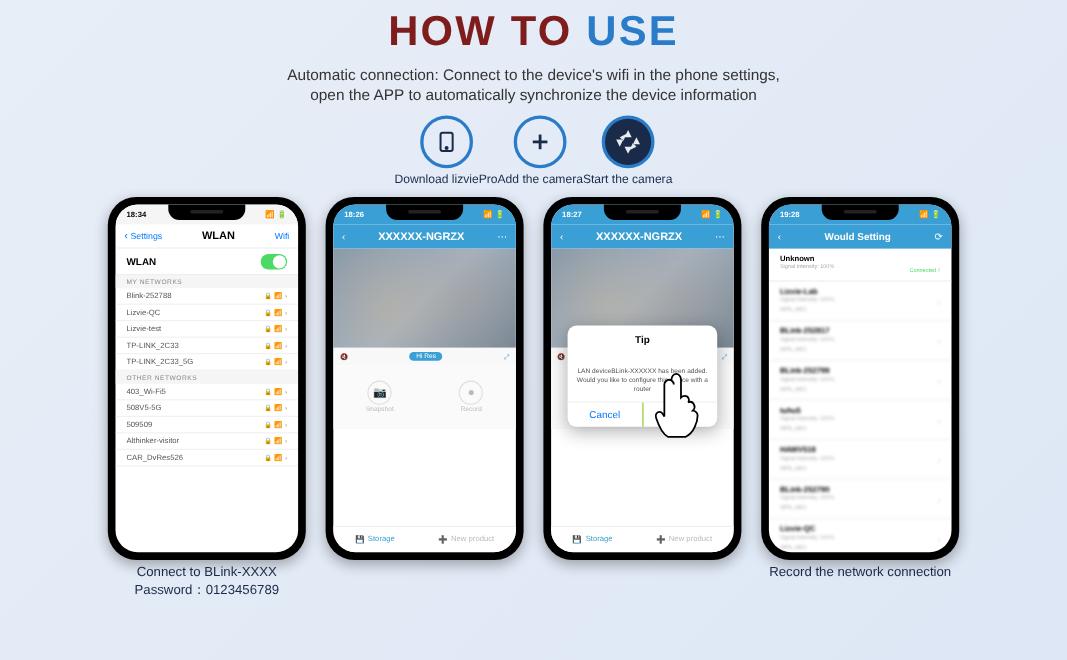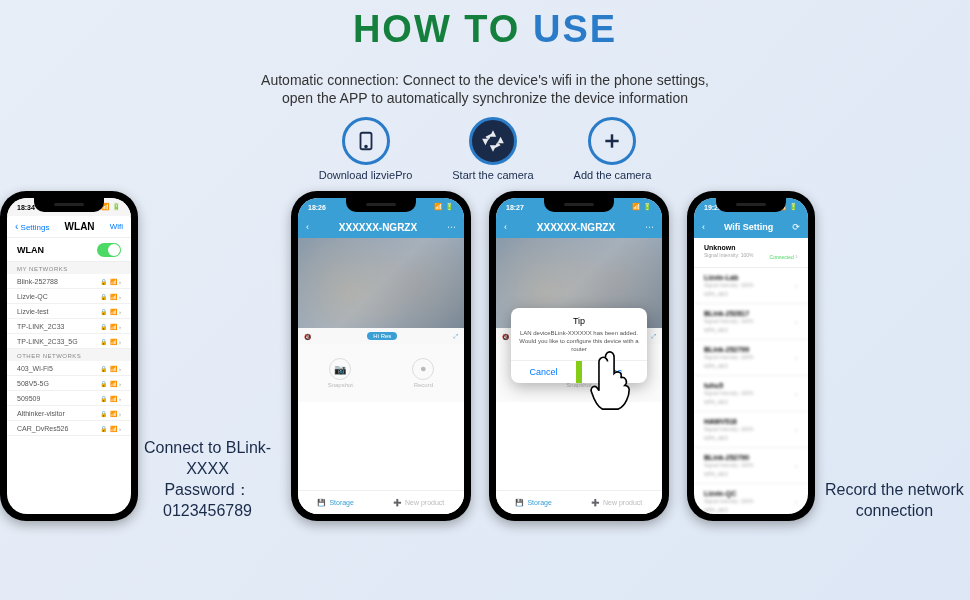--- a/index.html
+++ b/index.html
@@ -1,62 +1,62 @@
 <!DOCTYPE html>
 <html><head>
 <meta charset="utf-8">
 <style>
 *{box-sizing:border-box;margin:0;padding:0}
 body{width:970px;height:600px;background:linear-gradient(135deg,#e8eef7 0%,#dde7f5 100%);font-family:Arial,sans-serif;overflow:hidden;position:relative}
 .title{text-align:center;margin-top:8px;font-size:38px;font-weight:900;letter-spacing:2px}
-.title .t1{color:#15803d}
+.title .t1{color:#7f1d1d}
 .title .t2{color:#2a7cc9}
-.subtitle{text-align:center;color:#333;font-size:14px;margin-top:20px;line-height:1.3}
-.icon-row{display:flex;justify-content:center;gap:40px;margin-top:10px}
+.subtitle{text-align:center;color:#333;font-size:14px;margin-top:8px;line-height:1.3}
+.icon-row{display:flex;justify-content:center;margin-top:10px}
 .icon-item{display:flex;flex-direction:column;align-items:center;gap:4px}
 .icon-circle{width:48px;height:48px;border:3px solid #2a7cc9;border-radius:50%;display:flex;align-items:center;justify-content:center;color:#1a2b4a}
 .icon-label{font-size:11px;color:#1a2b4a;font-weight:500}
 .phones{display:flex;justify-content:center;gap:18px;margin-top:10px}
-.phone-wrap{display:flex;flex-direction:row;align-items:flex-end;gap:4px}
+.phone-wrap{display:flex;flex-direction:column;align-items:center;gap:4px}
 .phone{width:180px;height:330px;background:#000;border-radius:26px;padding:7px;position:relative;box-shadow:0 4px 12px rgba(0,0,0,0.3)}
 .notch{position:absolute;top:7px;left:50%;transform:translateX(-50%);width:70px;height:14px;background:#000;border-radius:0 0 10px 10px;z-index:10}
 .notch::after{content:'';position:absolute;top:5px;left:50%;transform:translateX(-50%);width:30px;height:3px;background:#222;border-radius:2px}
 .screen{width:100%;height:100%;background:#fff;border-radius:20px;overflow:hidden;position:relative}
 .status-bar{height:18px;background:#f5f5f5;display:flex;align-items:center;justify-content:space-between;padding:0 10px;font-size:7px;font-weight:700;color:#000}
 .status-bar.blue{background:#3a9fd4;color:#fff}
 .nav-bar{height:22px;display:flex;align-items:center;justify-content:space-between;padding:0 8px;border-bottom:1px solid #eee;font-size:9px}
 .nav-bar.blue{background:#3a9fd4;color:#fff;border:none}
 .nav-title{font-weight:700;color:#000;font-size:10px}
 .blue .nav-title{color:#fff}
 .nav-link{color:#007aff;font-size:8px}
 .wlan-toggle{height:24px;display:flex;align-items:center;justify-content:space-between;padding:0 10px;font-size:9px;font-weight:600;border-bottom:1px solid #eee}
 .toggle{width:24px;height:14px;background:#4cd964;border-radius:7px;position:relative}
 .toggle::after{content:'';position:absolute;right:1px;top:1px;width:12px;height:12px;background:#fff;border-radius:50%}
 .connected-row{height:20px;display:flex;align-items:center;justify-content:space-between;padding:0 10px;font-size:8px}
 .check{color:#007aff;margin-right:4px}
 .section-hdr{font-size:6px;color:#888;padding:4px 10px 2px;background:#f5f5f5;letter-spacing:0.5px}
 .wifi-row{height:15px;display:flex;align-items:center;justify-content:space-between;padding:0 10px;font-size:7px;color:#555;border-bottom:1px solid #f0f0f0}
 .wifi-icons{display:flex;gap:2px;align-items:center;color:#888;font-size:6px}
-.caption{font-size:16px;color:#1a2b4a;text-align:center;line-height:1.3}
+.caption{font-size:12px;color:#1a2b4a;text-align:center;line-height:1.3}
 .cam-img{width:100%;height:90px;background:linear-gradient(135deg,#8b9aa8 0%,#a5b2c0 50%,#7a8895 100%);position:relative;overflow:hidden}
 .cam-img::before{content:'';position:absolute;inset:0;background:radial-gradient(circle at 30% 60%,rgba(200,180,150,0.4),transparent 50%),radial-gradient(circle at 70% 50%,rgba(180,160,140,0.3),transparent 50%)}
 .cam-bar{height:16px;background:#f8f8f8;display:flex;align-items:center;justify-content:space-between;padding:0 6px;font-size:6px;color:#3a9fd4}
 .pill{background:#3a9fd4;color:#fff;padding:1px 6px;border-radius:6px;font-size:6px}
 .cam-btns{display:flex;justify-content:space-around;padding:14px 0;background:#fafafa}
 .cam-btn{display:flex;flex-direction:column;align-items:center;gap:2px;color:#bbb;font-size:6px}
 .cam-circ{width:22px;height:22px;border:1.5px solid #ddd;border-radius:50%;display:flex;align-items:center;justify-content:center;font-size:10px}
 .bottom-tabs{position:absolute;bottom:0;left:0;right:0;height:24px;border-top:1px solid #eee;display:flex;align-items:center;justify-content:space-around;font-size:7px;background:#fff}
 .tab{display:flex;align-items:center;gap:3px;color:#3a9fd4}
 .tab.off{color:#bbb}
 .dialog{position:absolute;top:110px;left:15px;right:15px;background:#fff;border-radius:8px;box-shadow:0 4px 16px rgba(0,0,0,0.3);padding:8px;z-index:5}
-.dialog-title{font-size:9px;font-weight:400;text-align:center;margin-bottom:4px}
+.dialog-title{font-size:9px;font-weight:700;text-align:center;margin-bottom:21px}
 .dialog-msg{font-size:6px;color:#555;text-align:center;line-height:1.3;margin-bottom:6px}
 .dialog-btns{display:flex;border-top:1px solid #eee;margin:0 -8px -8px}
 .dialog-btn{flex:1;text-align:center;padding:6px;font-size:9px;color:#007aff}
-.dialog-btn:first-child{border-right:6px solid #84cc16}
+.dialog-btn:first-child{border-right:1px solid #84cc16}
 .hand{position:absolute;top:150px;left:90px;z-index:6;pointer-events:none}
 .wifi-setting-hdr{height:22px;background:#3a9fd4;color:#fff;display:flex;align-items:center;justify-content:space-between;padding:0 8px;font-size:9px}
 .ws-row{padding:6px 10px;border-bottom:1px solid #eee;font-size:7px}
 .ws-name{font-weight:600;color:#000;margin-bottom:1px}
 .ws-sub{font-size:5px;color:#aaa;display:flex;justify-content:space-between}
 .ws-sub2{font-size:5px;color:#aaa}
 .blur{filter:blur(1.5px)}
 .connected-txt{color:#4cd964;font-size:5px}
 .chev{color:#ccc;font-size:8px}
 .lock-wifi{display:flex;gap:2px;align-items:center;font-size:7px;color:#aaa}
@@ -74,35 +74,35 @@
   <div class="icon-item">
     <div class="icon-circle">
       <svg width="22" height="22" viewBox="0 0 24 24" fill="none" stroke="#1a2b4a" stroke-width="2">
           <rect x="6" y="3" width="12" height="18" rx="2"></rect>
           <circle cx="12" cy="18" r="1" fill="#1a2b4a"></circle>
         </svg>
     </div>
     <div class="icon-label">Download lizviePro</div>
   </div>
   <div class="icon-item">
-    <div class="icon-circle" style="background:#1a2b4a">
-      <svg width="26" height="26" viewBox="0 0 24 24" fill="#fff">
-          <path d="M12 2l3 6h-6zM19 8l-3 6h6zM19 16l-6 3 3-6zM12 22l-3-6h6zM5 16l3-6h-6zM5 8l6-3-3 6z" opacity="0.9"></path>
-        </svg>
-    </div>
-    <div class="icon-label">Start the camera</div>
-  </div>
-  <div class="icon-item">
     <div class="icon-circle">
       <svg width="20" height="20" viewBox="0 0 24 24" fill="none" stroke="#1a2b4a" stroke-width="3">
           <line x1="12" y1="4" x2="12" y2="20"></line>
           <line x1="4" y1="12" x2="20" y2="12"></line>
         </svg>
     </div>
     <div class="icon-label">Add the camera</div>
+  </div>
+  <div class="icon-item">
+    <div class="icon-circle" style="background:#1a2b4a">
+      <svg width="26" height="26" viewBox="0 0 24 24" fill="#fff">
+          <path d="M12 2l3 6h-6zM19 8l-3 6h6zM19 16l-6 3 3-6zM12 22l-3-6h6zM5 16l3-6h-6zM5 8l6-3-3 6z" opacity="0.9"></path>
+        </svg>
+    </div>
+    <div class="icon-label">Start the camera</div>
   </div>
 </div>
 
 <div class="phones">
 
   <div class="phone-wrap">
     <div class="phone">
       <div class="notch"></div>
       <div class="screen">
         <div class="status-bar">
@@ -256,21 +256,21 @@
   <div class="phone-wrap">
     <div class="phone">
       <div class="notch"></div>
       <div class="screen">
         <div class="status-bar blue">
           <span>19:28</span>
             <span>📶 🔋</span>
         </div>
         <div class="wifi-setting-hdr">
           <span>‹</span>
-          <span style="font-weight:600">Wifi Setting</span>
+          <span style="font-weight:600">Would Setting</span>
           <span>⟳</span>
         </div>
         <div class="ws-row">
           <div class="ws-name">Unknown</div>
           <div class="ws-sub">
               <span>Signal Intensity: 100%</span>
               <span class="connected-txt"><span>Connected</span> <span class="chev">›</span></span>
             </div>
         </div>
         <div id="p4n">

